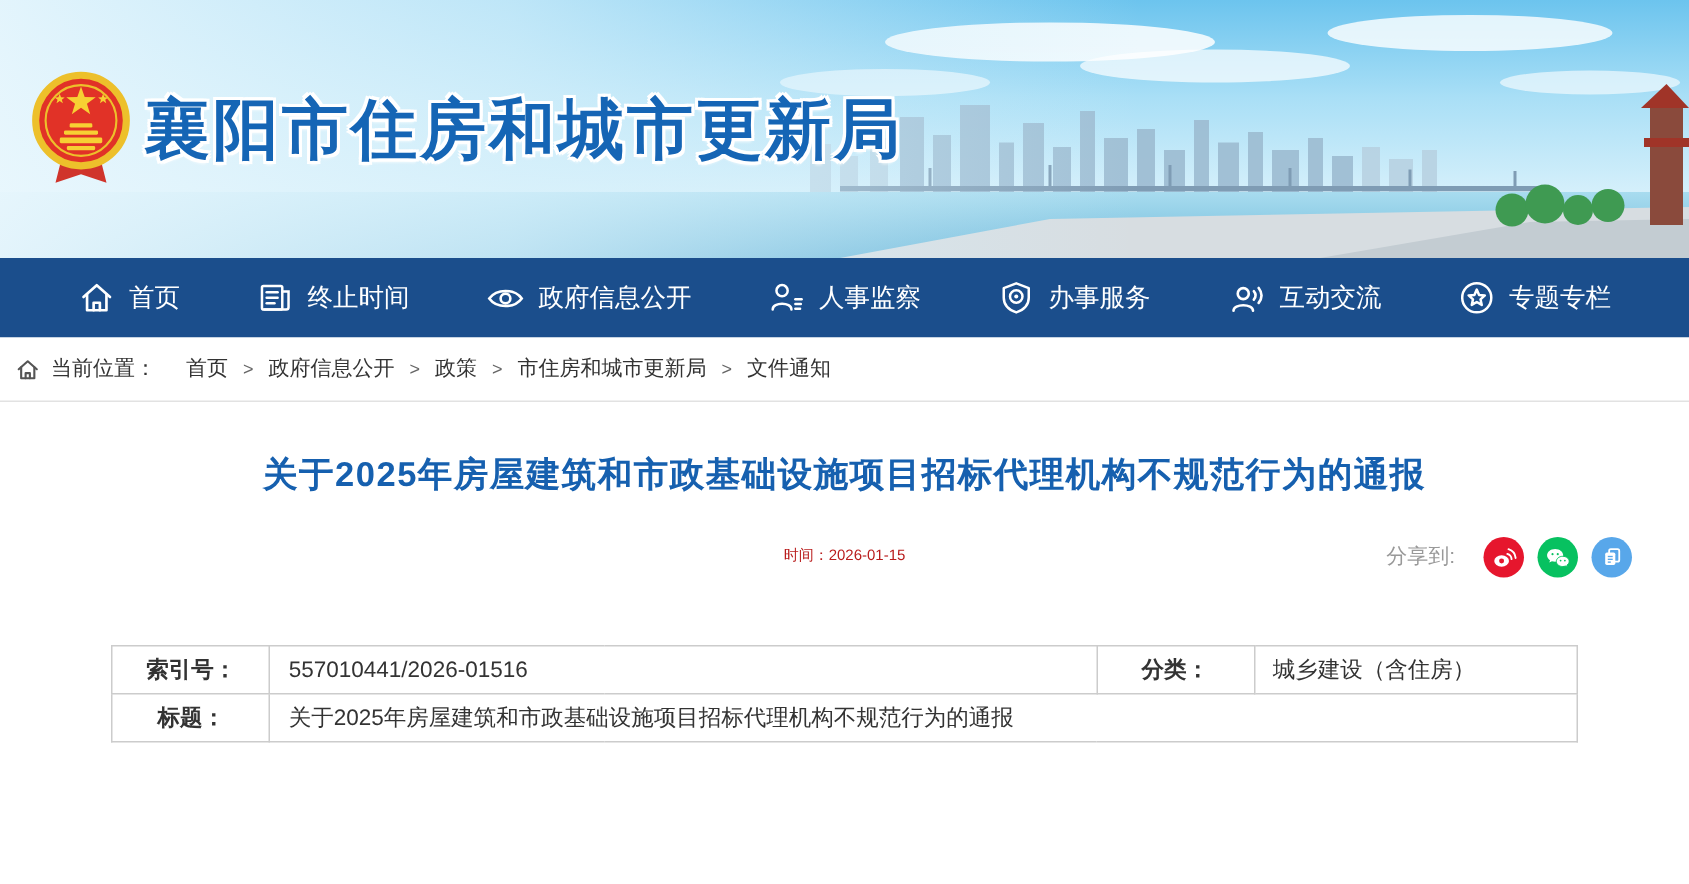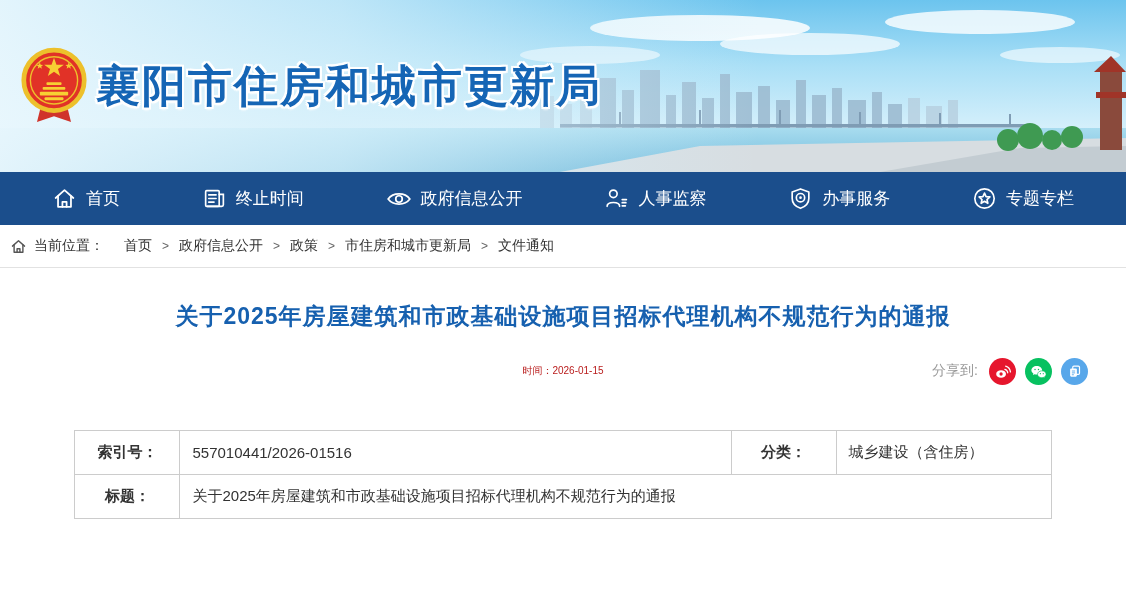--- a/index.html
+++ b/index.html
@@ -42,28 +42,28 @@
   .bc-sep { color:#666; font-size:12px; }
 
   
   .main { padding-top:33px; }
   .doc-title {
     text-align:center; font-size:23px; font-weight:bold; color:#1660af; letter-spacing:1px;
   }
   .meta-row { position:relative; margin-top:25px; height:28px; }
   .meta-time { text-align:center; font-size:10px; color:#b91c1c; line-height:28px; }
   .share { position:absolute; right:38px; top:0; height:28px; display:flex; align-items:center; gap:9px; }
-  .share-label { font-size:14px; color:#999; margin-right:2px; }
+  .share-label { font-size:14px; color:#999; margin-right:10px; }
   .share-btn { width:27px; height:27px; border-radius:50%; display:flex; align-items:center; justify-content:center; cursor:pointer; }
   .share-btn svg { display:block; }
 
   
   .meta-table { width:976px; margin:45px auto 0; border-collapse:collapse; table-layout:fixed; font-size:15px; color:#333; }
   .meta-table td { border:1px solid #cccccc; height:28px; padding:0 12px; overflow:hidden; white-space:nowrap; }
-  .meta-table td.lbl { font-weight:bold; text-align:center; padding:12px 4px; }
+  .meta-table td.lbl { font-weight:bold; text-align:center; padding:6px 4px; }
 </style>
 </head>
 <body>
 
 <div class="page">
 
   <header class="banner">
     <svg class="banner-art" viewBox="0 0 1126 172" preserveAspectRatio="none" aria-hidden="true">
       <defs>
         <linearGradient id="sky" x1="0" y1="0" x2="0" y2="1">
@@ -210,20 +210,29 @@
       </svg>
       <span>人事监察</span>
     </div>
     <div class="nav-item">
       <svg width="25" height="25" viewBox="0 0 24 24" fill="none" stroke="#fff" stroke-width="1.6" stroke-linejoin="round">
         <path d="M12 2.8 L20 5.8 V12 C20 16.8 16.6 19.8 12 21.4 C7.4 19.8 4 16.8 4 12 V5.8 Z"></path>
         <circle cx="12" cy="11.2" r="4"></circle>
           <circle cx="12" cy="11.2" r="1.3" fill="#fff" stroke="none"></circle>
       </svg>
       <span>办事服务</span>
+    </div>
+    <div class="nav-item">
+      <svg width="26" height="26" viewBox="0 0 24 24" fill="none" stroke="#fff" stroke-width="1.6" stroke-linecap="round">
+        <circle cx="10" cy="9" r="3.4"></circle>
+        <path d="M4 19.5 C4 15 16 15 16 19.5"></path>
+        <path d="M16.5 7.5 q2.2 2.6 0 5.2"></path>
+        <path d="M19.5 5.5 q3.5 4.6 0 9.2"></path>
+      </svg>
+      <span>互动交流</span>
     </div>
     <div class="nav-item">
       <svg width="25" height="25" viewBox="0 0 24 24" fill="none" stroke="#fff" stroke-width="1.6" stroke-linejoin="round">
         <circle cx="12" cy="12" r="9.3"></circle>
         <path d="M12 6.8 L13.5 10.2 L17.2 10.5 L14.4 13 L15.2 16.6 L12 14.7 L8.8 16.6 L9.6 13 L6.8 10.5 L10.5 10.2 Z"></path>
       </svg>
       <span>专题专栏</span>
     </div>
   </nav>
 

